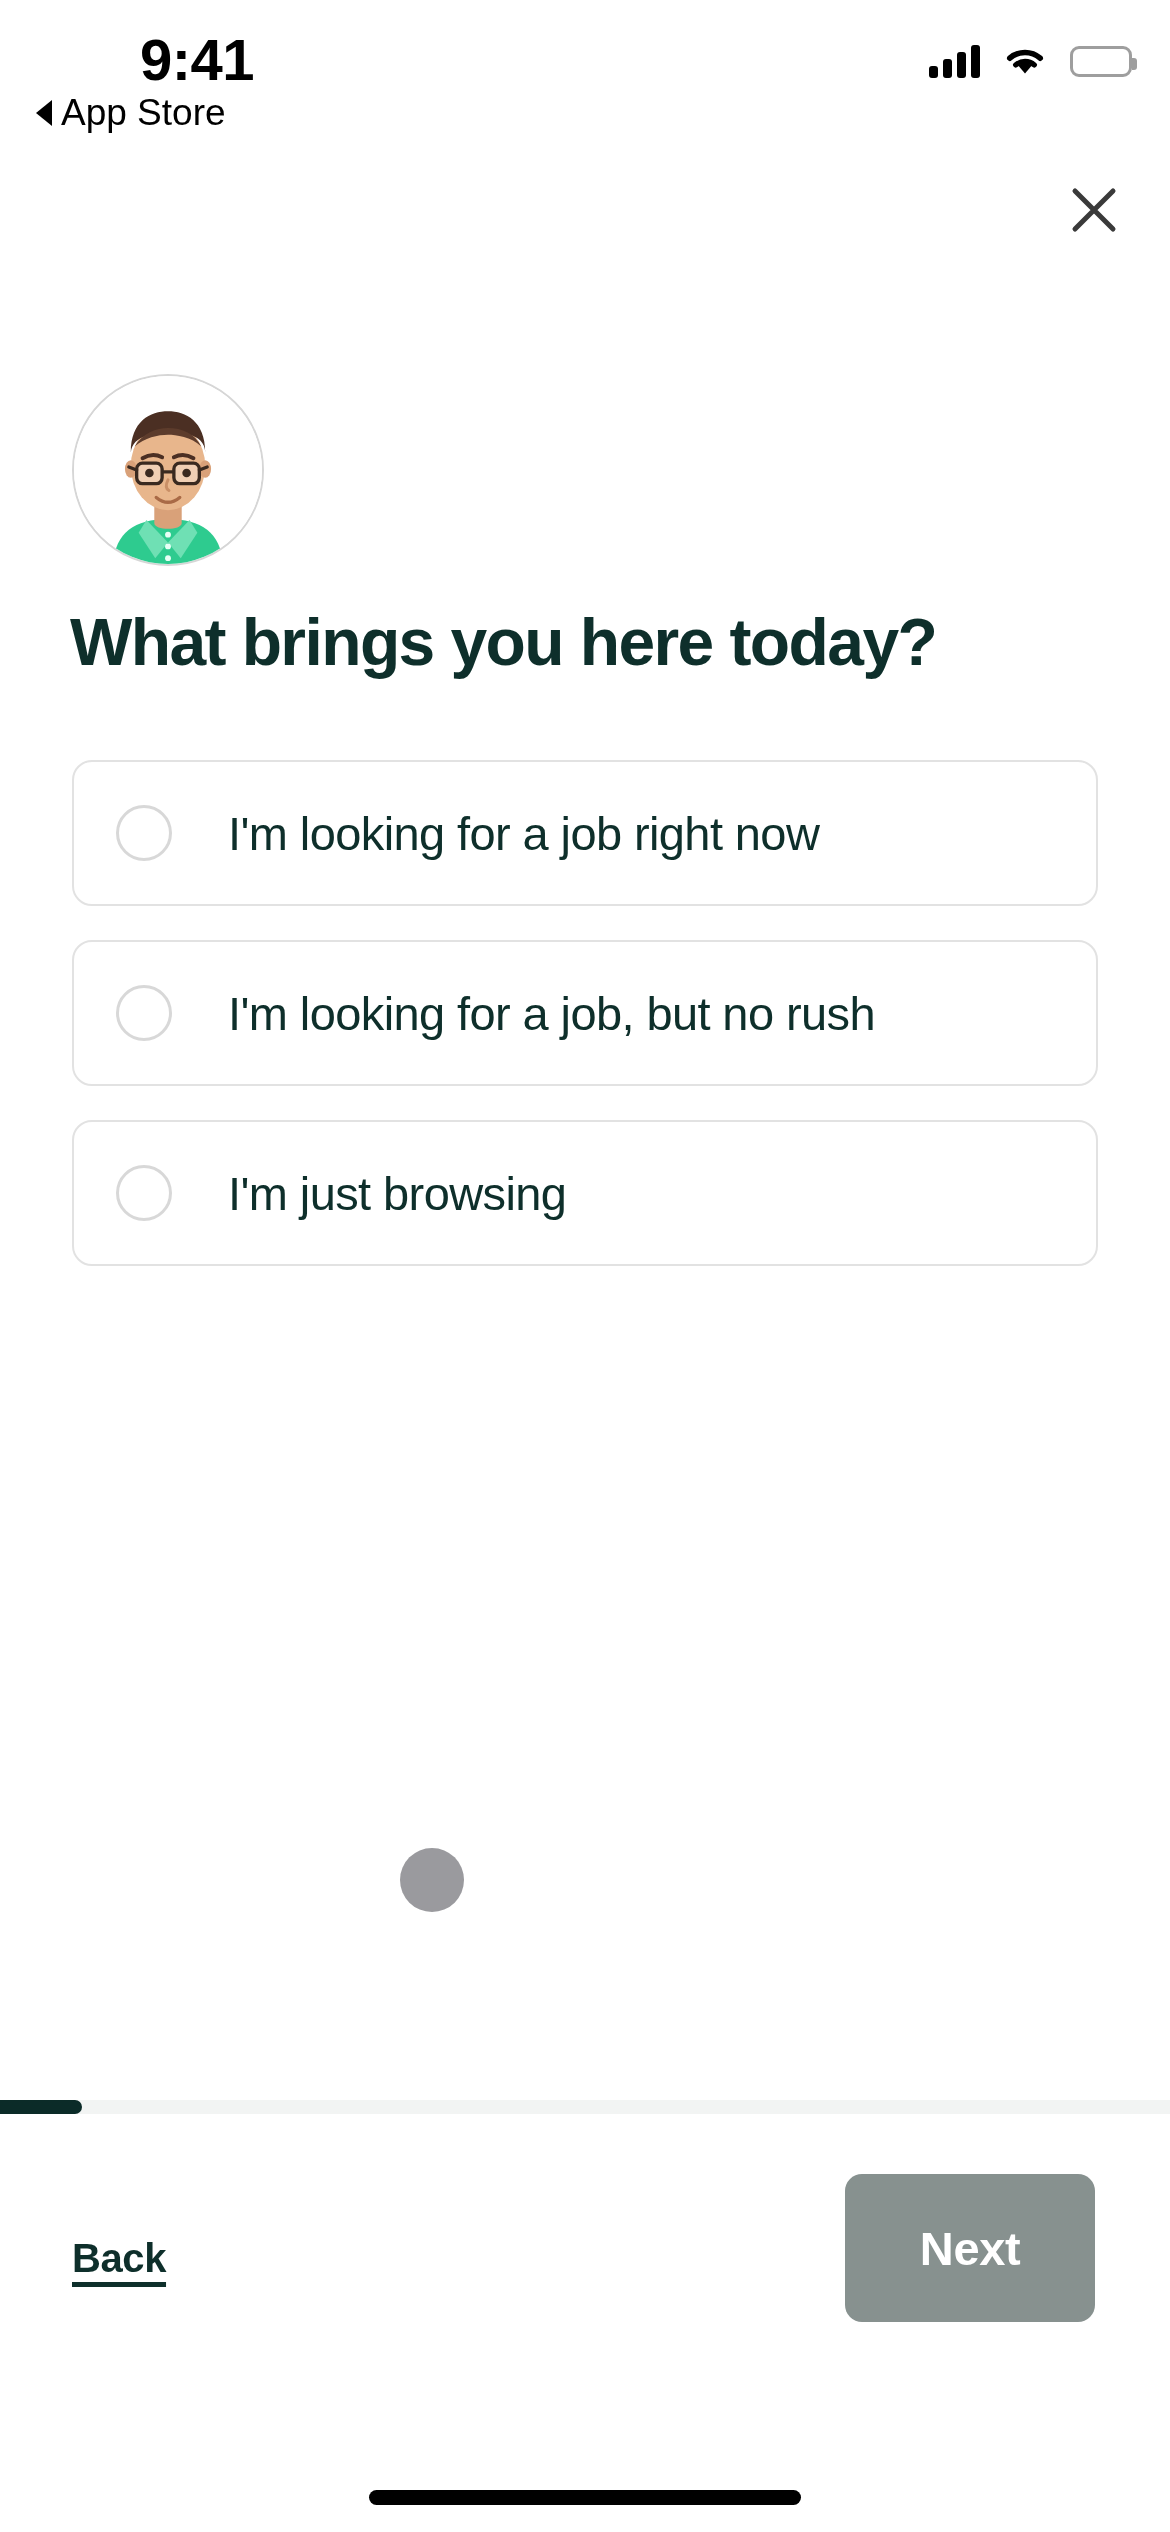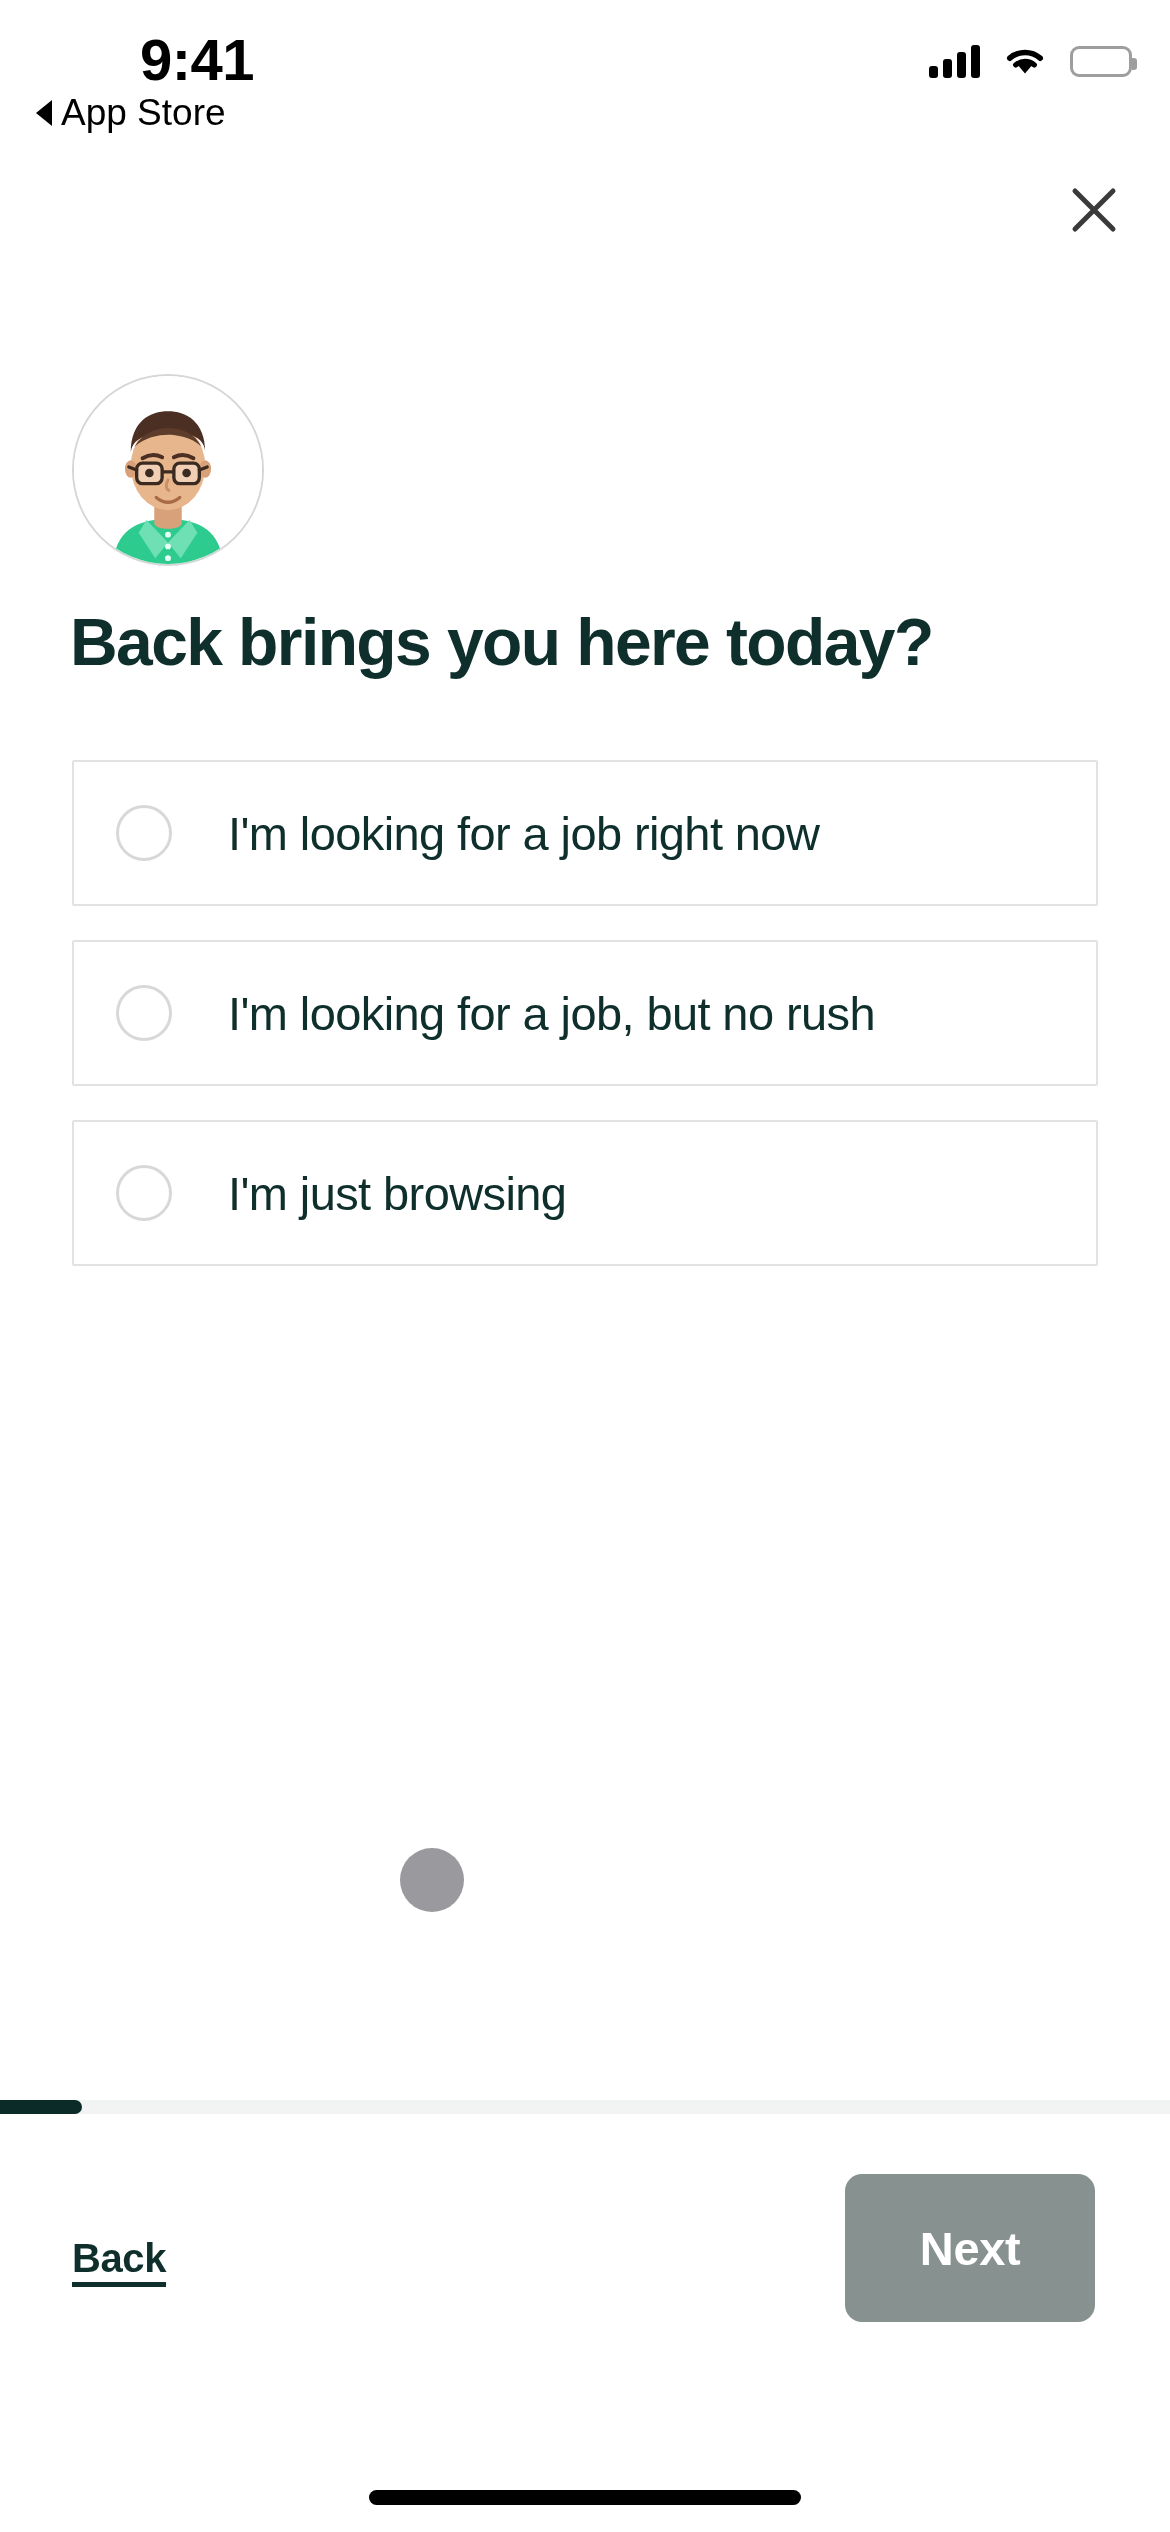--- a/index.html
+++ b/index.html
@@ -71,21 +71,21 @@
   .heading {
     position:absolute; left:70px; top:608px; width:1040px;
     font-size:66px; font-weight:700; color:#0e2f2b;
     letter-spacing:-1.6px; line-height:1.06;
   }
 
   
   .options { position:absolute; left:72px; top:760px; width:1026px; }
   .option {
     position:relative; width:1026px; height:146px;
-    border:2px solid #e2e2e2; border-radius:2px; background:#fff;
+    border:2px solid #e2e2e2; border-radius:20px; background:#fff;
     display:flex; align-items:center; margin-bottom:34px;
   }
   .radio {
     width:56px; height:56px; border-radius:50%;
     border:3px solid #d8d8d8; background:#fff;
     margin-left:42px; flex:0 0 auto;
   }
   .option-label {
     margin-left:56px; font-size:47px; color:#0e2f2b;
     letter-spacing:-0.6px; white-space:nowrap;
@@ -205,21 +205,21 @@
 
       <circle cx="77" cy="99" r="4.4" fill="#3a2a20"></circle>
       <circle cx="115" cy="99" r="4.4" fill="#3a2a20"></circle>
 
       <path d="M96 106 q-4 8 1 11" stroke="#c98f66" stroke-width="3" fill="none" stroke-linecap="round"></path>
 
       <path d="M84 124 q12 10 24 0" stroke="#a96a46" stroke-width="3.4" fill="none" stroke-linecap="round"></path>
     </svg>
   </div>
 
-  <h1 class="heading">Back brings you here today?</h1>
+  <h1 class="heading">What brings you here today?</h1>
 
   <div class="options">
     <div class="option">
       <span class="radio"></span>
       <span class="option-label">I'm looking for a job right now</span>
     </div>
     <div class="option">
       <span class="radio"></span>
       <span class="option-label">I'm looking for a job, but no rush</span>
     </div>

